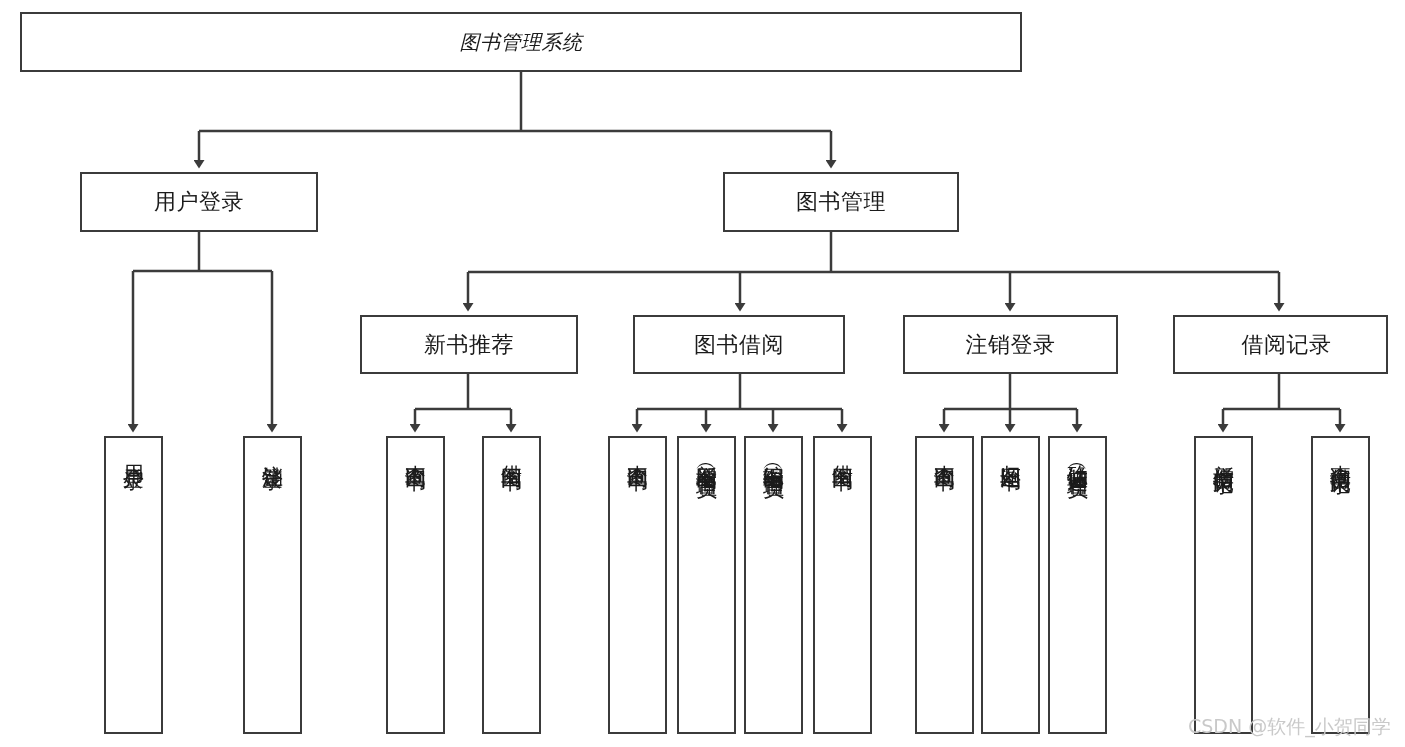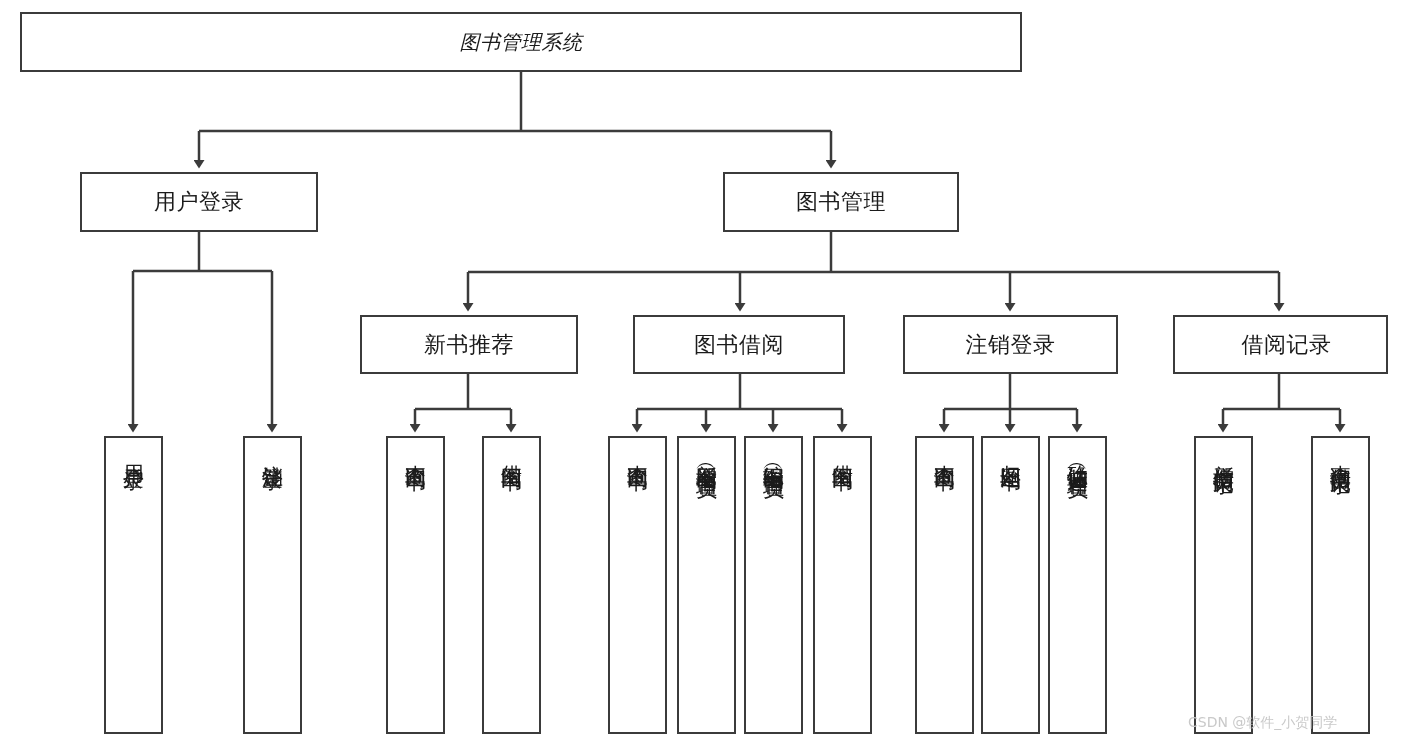--- a/index.html
+++ b/index.html
@@ -61,21 +61,21 @@
     writing-mode: vertical-rl;
     text-orientation: upright;
     line-height: 1.05;
     letter-spacing: 2px;
     white-space: nowrap;
   }
   .watermark {
     position: absolute;
     left: 1188px;
     top: 714px;
-    font-size: 14px;
+    font-size: 19px;
     color: #c9c9c9;
     white-space: nowrap;
     z-index: 3;
     font-family: "DejaVu Sans", "Liberation Sans", sans-serif;
   }
 </style>
 </head>
 <body>
 
 <div id="stage">

